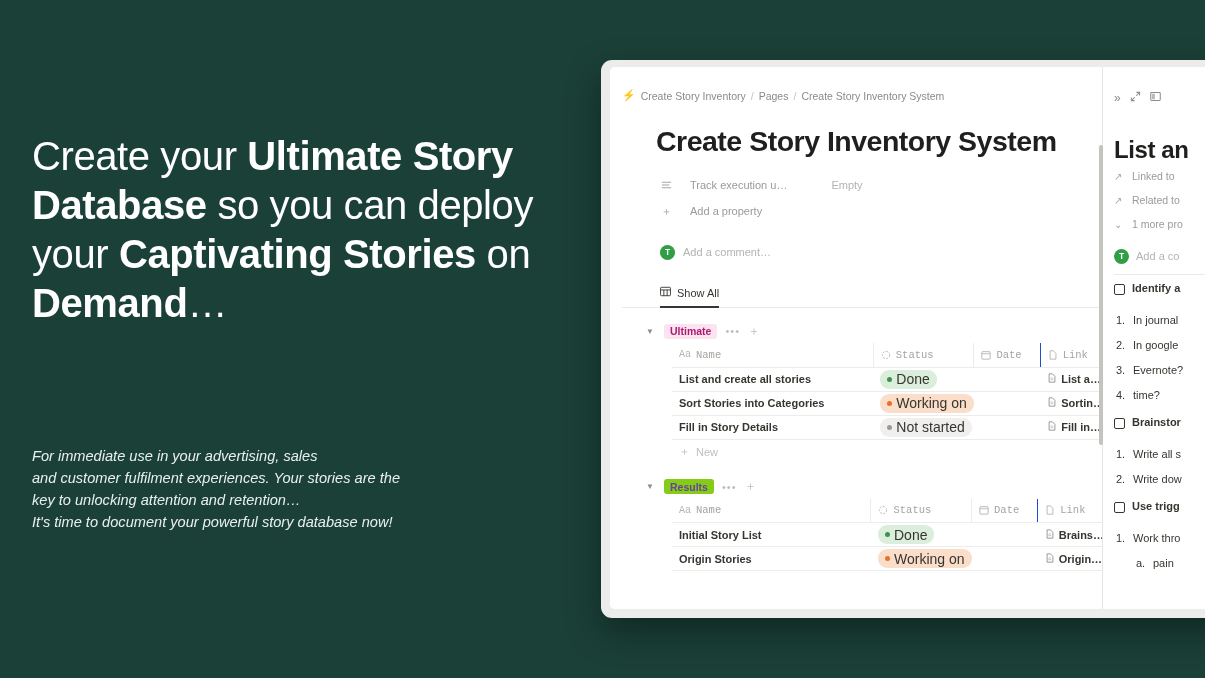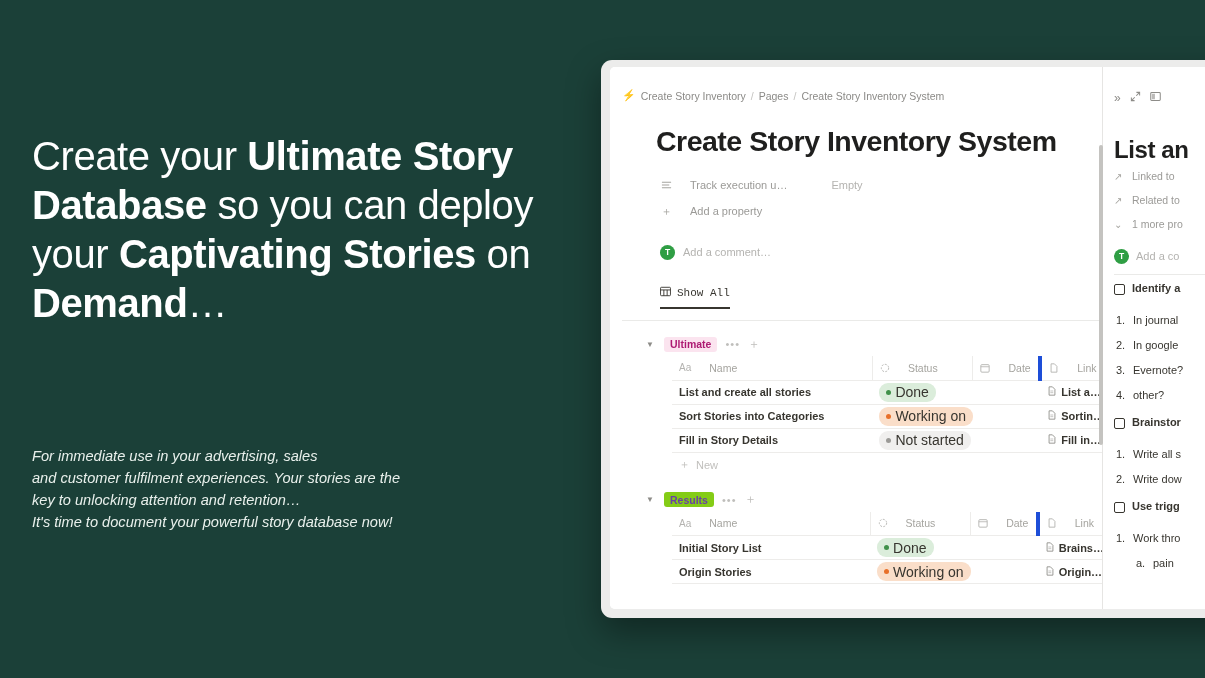--- a/index.html
+++ b/index.html
@@ -80,21 +80,21 @@
     margin: 16px 0 0 50px; height: 24px;
   }
   .avatar {
     width: 15px; height: 15px; border-radius: 50%;
     background: #2f9e44; color: #fff;
     font-size: 8.5px; font-weight: 700;
     display: flex; align-items: center; justify-content: center;
   }
   .comment-ph { font-size: 11px; color: #b4b3b0; }
 
-  .tabbar { margin: 22px 0 12px 50px; display: flex; font-family: Liberation Mono, monospace; }
+  .tabbar { margin: 22px 0 0 50px; display: flex; }
   .tab {
     display: flex; align-items: center; gap: 6px;
     font-size: 11px; color: #37352f; font-weight: 500;
     padding-bottom: 7px; border-bottom: 2px solid #37352f;
   }
   .divider-line {
     height: 1px; background: #eaeae8; margin-left: 12px; margin-top: -1px;
   }
 
   
@@ -111,26 +111,26 @@
 
   table.db { border-collapse: collapse; margin-left: 26px; margin-top: 3px; width: 432px; }
   table.db th, table.db td {
     text-align: left; padding: 0; height: 24px; vertical-align: middle;
     border-bottom: 1px solid #edecea;
   }
   table.db th {
     font-size: 10.5px; font-weight: 400; color: #a5a49f; border-bottom: 1px solid #edecea;
   }
   table.db td { font-size: 11px; color: #37352f; font-weight: 600; }
-  .th-in { display: flex; align-items: center; gap: 18px; padding-left: 7px; }
+  .th-in { display: flex; align-items: center; gap: 5px; padding-left: 7px; font-family: Liberation Mono, monospace; }
   .th-in .ti { color: #b4b3b0; font-size: 10px; display: inline-flex; }
   .col-name { width: 214px; }
   .col-status { width: 96px; border-left: 1px solid #edecea; }
   .col-date { width: 68px; border-left: 1px solid #edecea; }
-  .col-link { width: 54px; border-left: 4px solid #1d4ed8; }
+  .col-link { width: 54px; border-left: 1px solid #1d4ed8; }
   td.c-name { padding-left: 7px !important; }
 
   .pill {
     display: inline-flex; align-items: center; gap: 4px;
     font-size: 14px; font-weight: 400; color: #37352f;
     padding: 1.5px 7px; border-radius: 9px; margin-left: 7px; white-space: nowrap;
   }
   .pill .dot { width: 5px; height: 5px; border-radius: 50%; }
   .pill.done { background: #dbeddb; } .pill.done .dot { background: #40914a; }
   .pill.working { background: #fadec9; } .pill.working .dot { background: #e8702a; }
@@ -529,21 +529,21 @@
           <div class="numitem">
             <span class="n">2.</span>
             <span>In google</span>
           </div>
           <div class="numitem">
             <span class="n">3.</span>
             <span>Evernote?</span>
           </div>
           <div class="numitem">
             <span class="n">4.</span>
-            <span>other?</span>
+            <span>time?</span>
           </div>
           <div class="spacer-8"></div>
           <div class="todo">
             <span class="box"></span>
             <span>Brainstor</span>
           </div>
           <div class="numitem">
             <span class="n">1.</span>
             <span>Write all s</span>
           </div>

